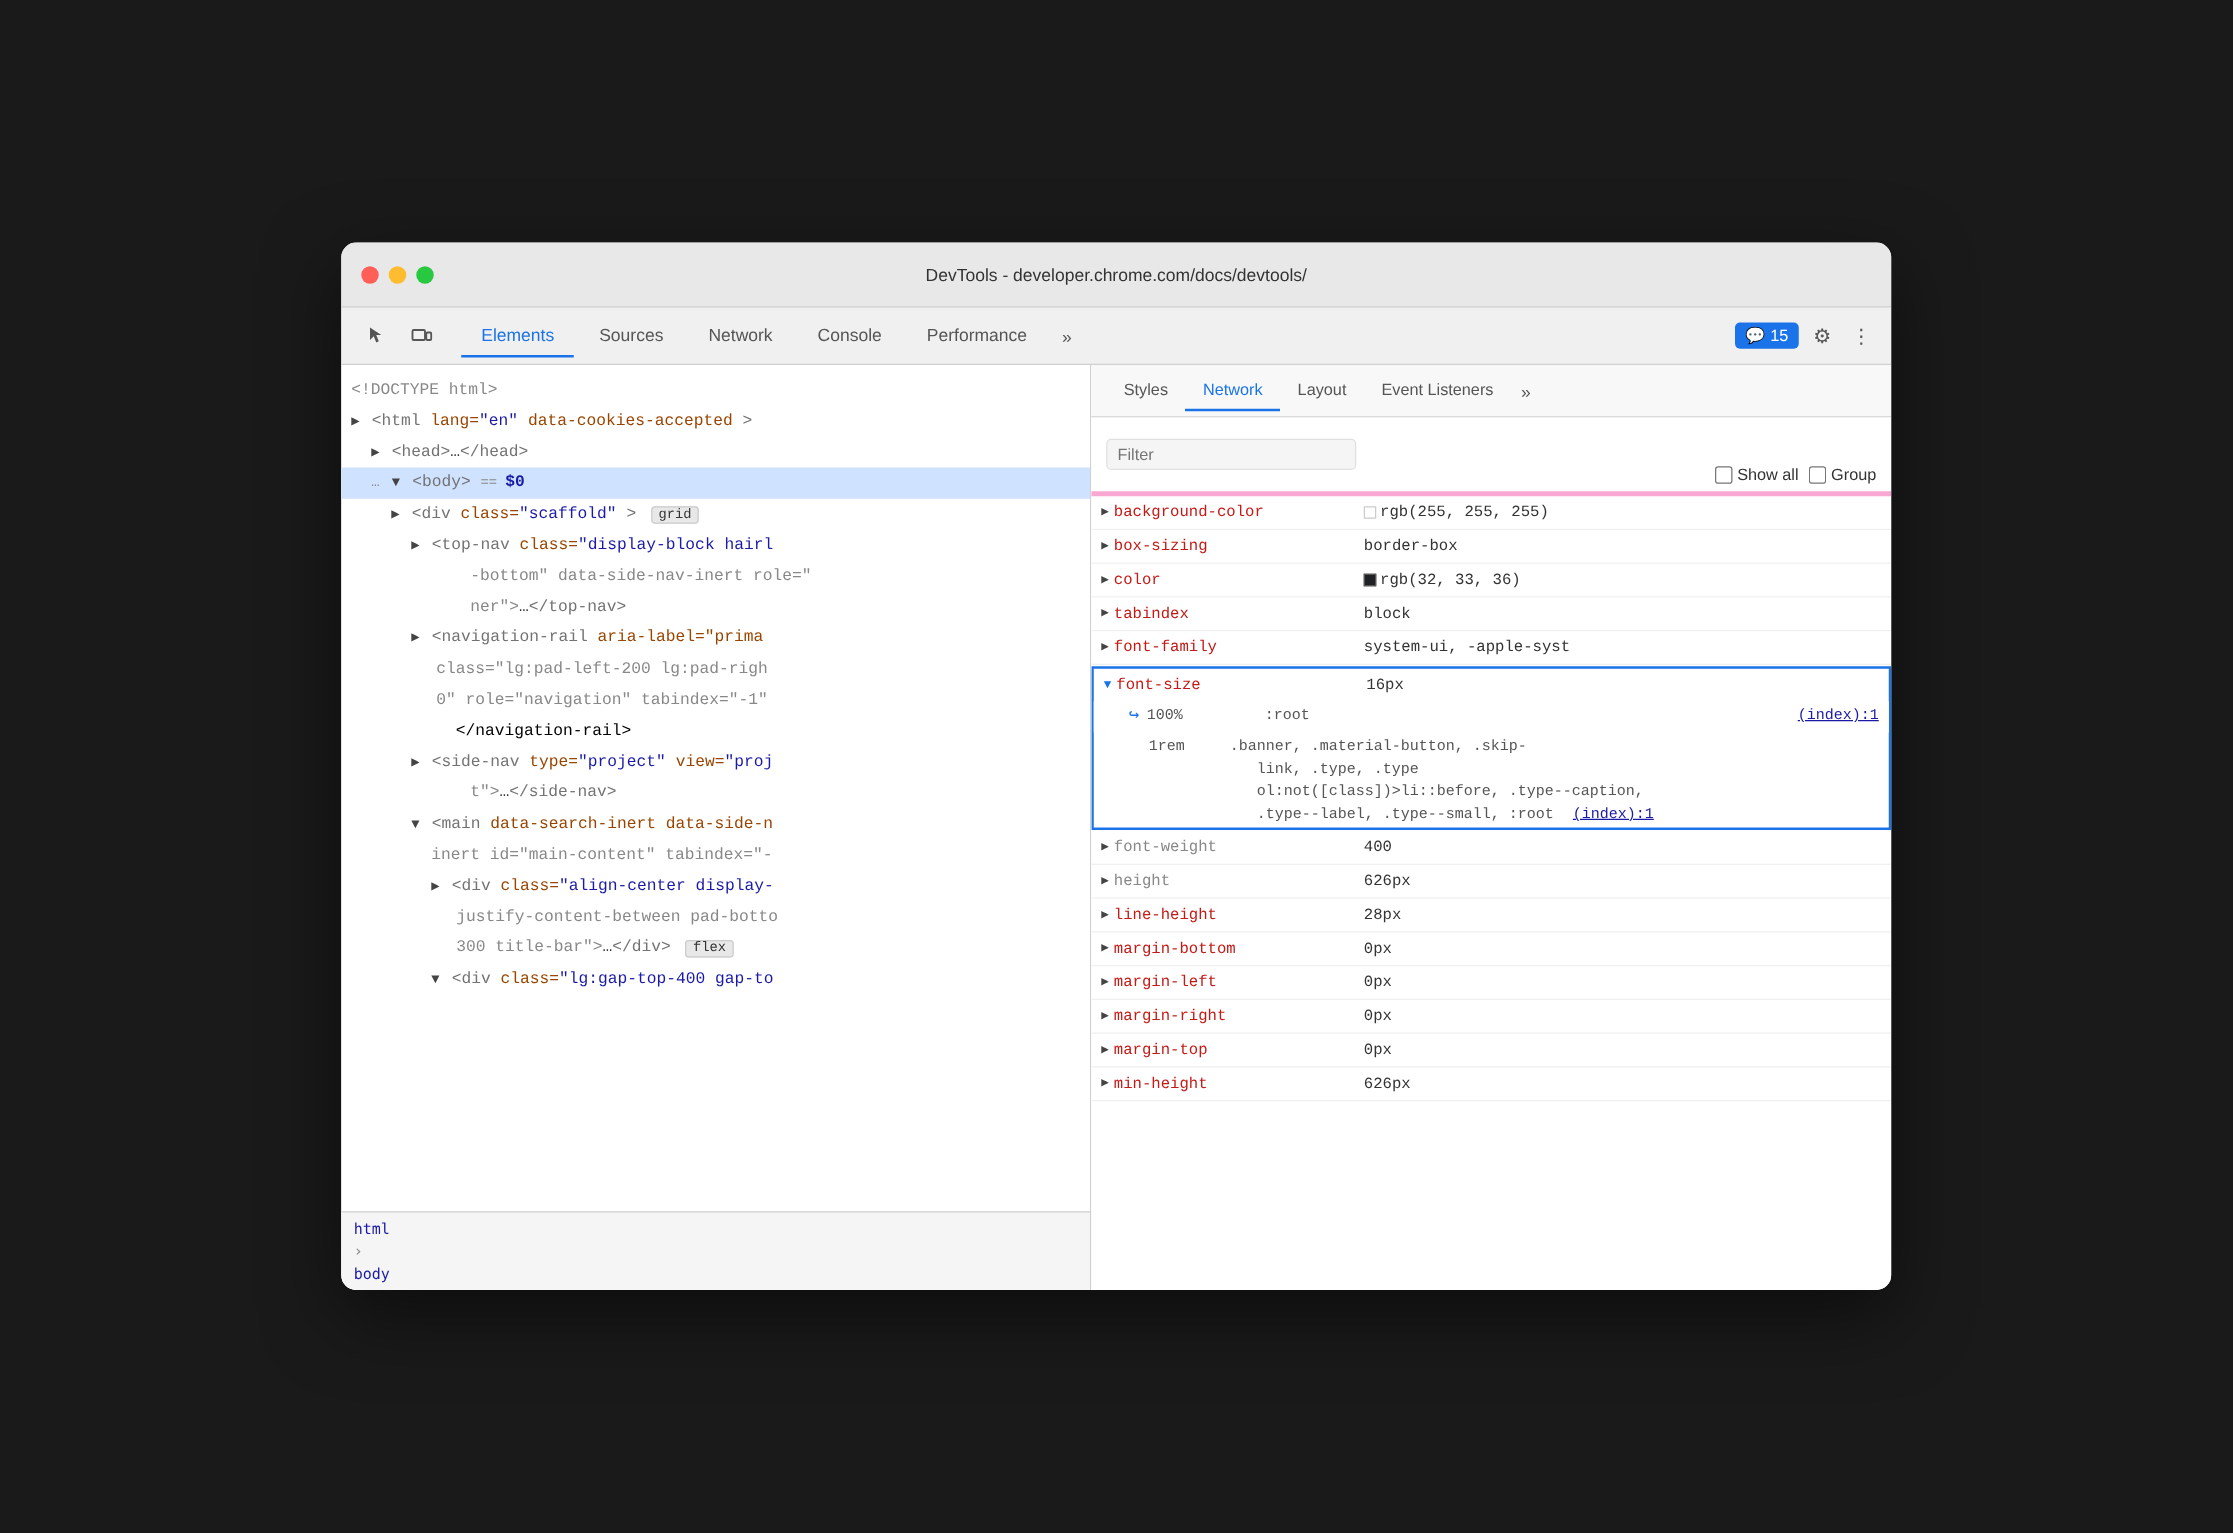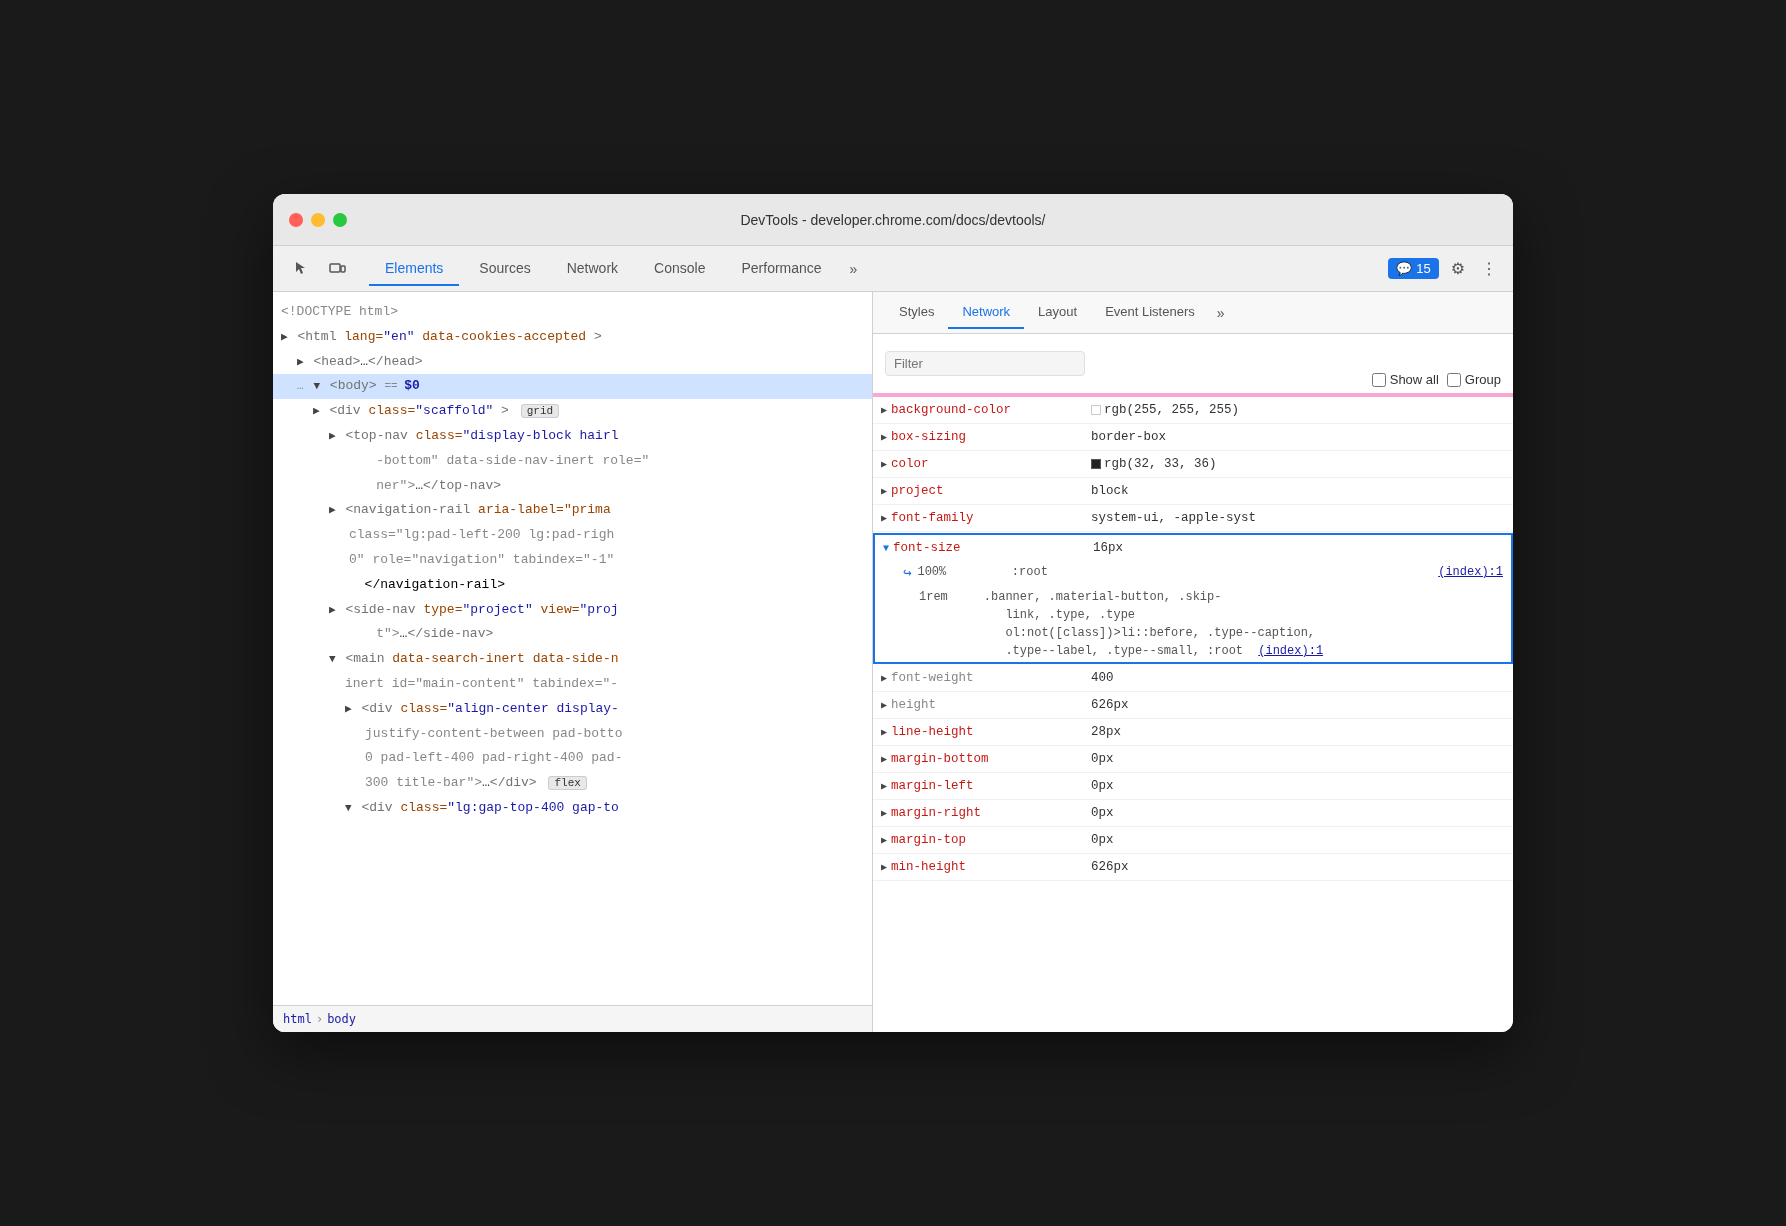--- a/index.html
+++ b/index.html
@@ -180,20 +180,21 @@
 
     
     .dom-breadcrumb {
       background: #f5f5f5;
       border-top: 1px solid #d0d0d0;
       padding: 6px 10px;
       font-size: 12px;
       font-family: 'Monaco', 'Menlo', monospace;
       display: flex;
       gap: 4px;
+      flex-direction: column;
     }
     .breadcrumb-item {
       color: #1a1aa6;
       cursor: pointer;
     }
 
     
     .computed-panel {
       flex: 1;
       background: #ffffff;
@@ -480,23 +481,20 @@
 
         <div class="dom-line dom-indent-4">
           <span class="tri">▶</span>
           <span class="tag">&lt;div</span>
           <span class="attr-name"> class=</span><span class="attr-val">"align-center display-</span>
         </div>
         <div class="dom-line dom-indent-4">
           <span style="padding-left:20px; color:#888">justify-content-between pad-botto</span>
         </div>
         <div class="dom-line dom-indent-4">
-          <span style="padding-left:20px; color:#888">0 pad-left-400 pad-right-400 pad-</span>
-        </div>
-        <div class="dom-line dom-indent-4">
           <span style="padding-left:20px; color:#888">300 title-bar"&gt;</span><span class="special">…</span><span class="tag">&lt;/div&gt;</span>
           <span class="badge-tag">flex</span>
         </div>
 
         <div class="dom-line dom-indent-4">
           <span class="tri">▼</span>
           <span class="tag">&lt;div</span>
           <span class="attr-name"> class=</span><span class="attr-val">"lg:gap-top-400 gap-to</span>
         </div>
 
@@ -552,21 +550,21 @@
         <div class="prop-row">
           <span class="prop-tri">▶</span>
           <span class="prop-name red">color</span>
           <span class="prop-value">
             <span class="color-swatch" style="background:#202124; border-color:#555"></span>rgb(32, 33, 36)
           </span>
         </div>
 
         <div class="prop-row">
           <span class="prop-tri">▶</span>
-          <span class="prop-name red">project</span>
+          <span class="prop-name red">tabindex</span>
           <span class="prop-value">block</span>
         </div>
 
         <div class="prop-row">
           <span class="prop-tri">▶</span>
           <span class="prop-name red">font-family</span>
           <span class="prop-value">system-ui, -apple-syst</span>
         </div>
 
         <div style="border: 2px solid #1a73e8; margin: 1px 0;">

